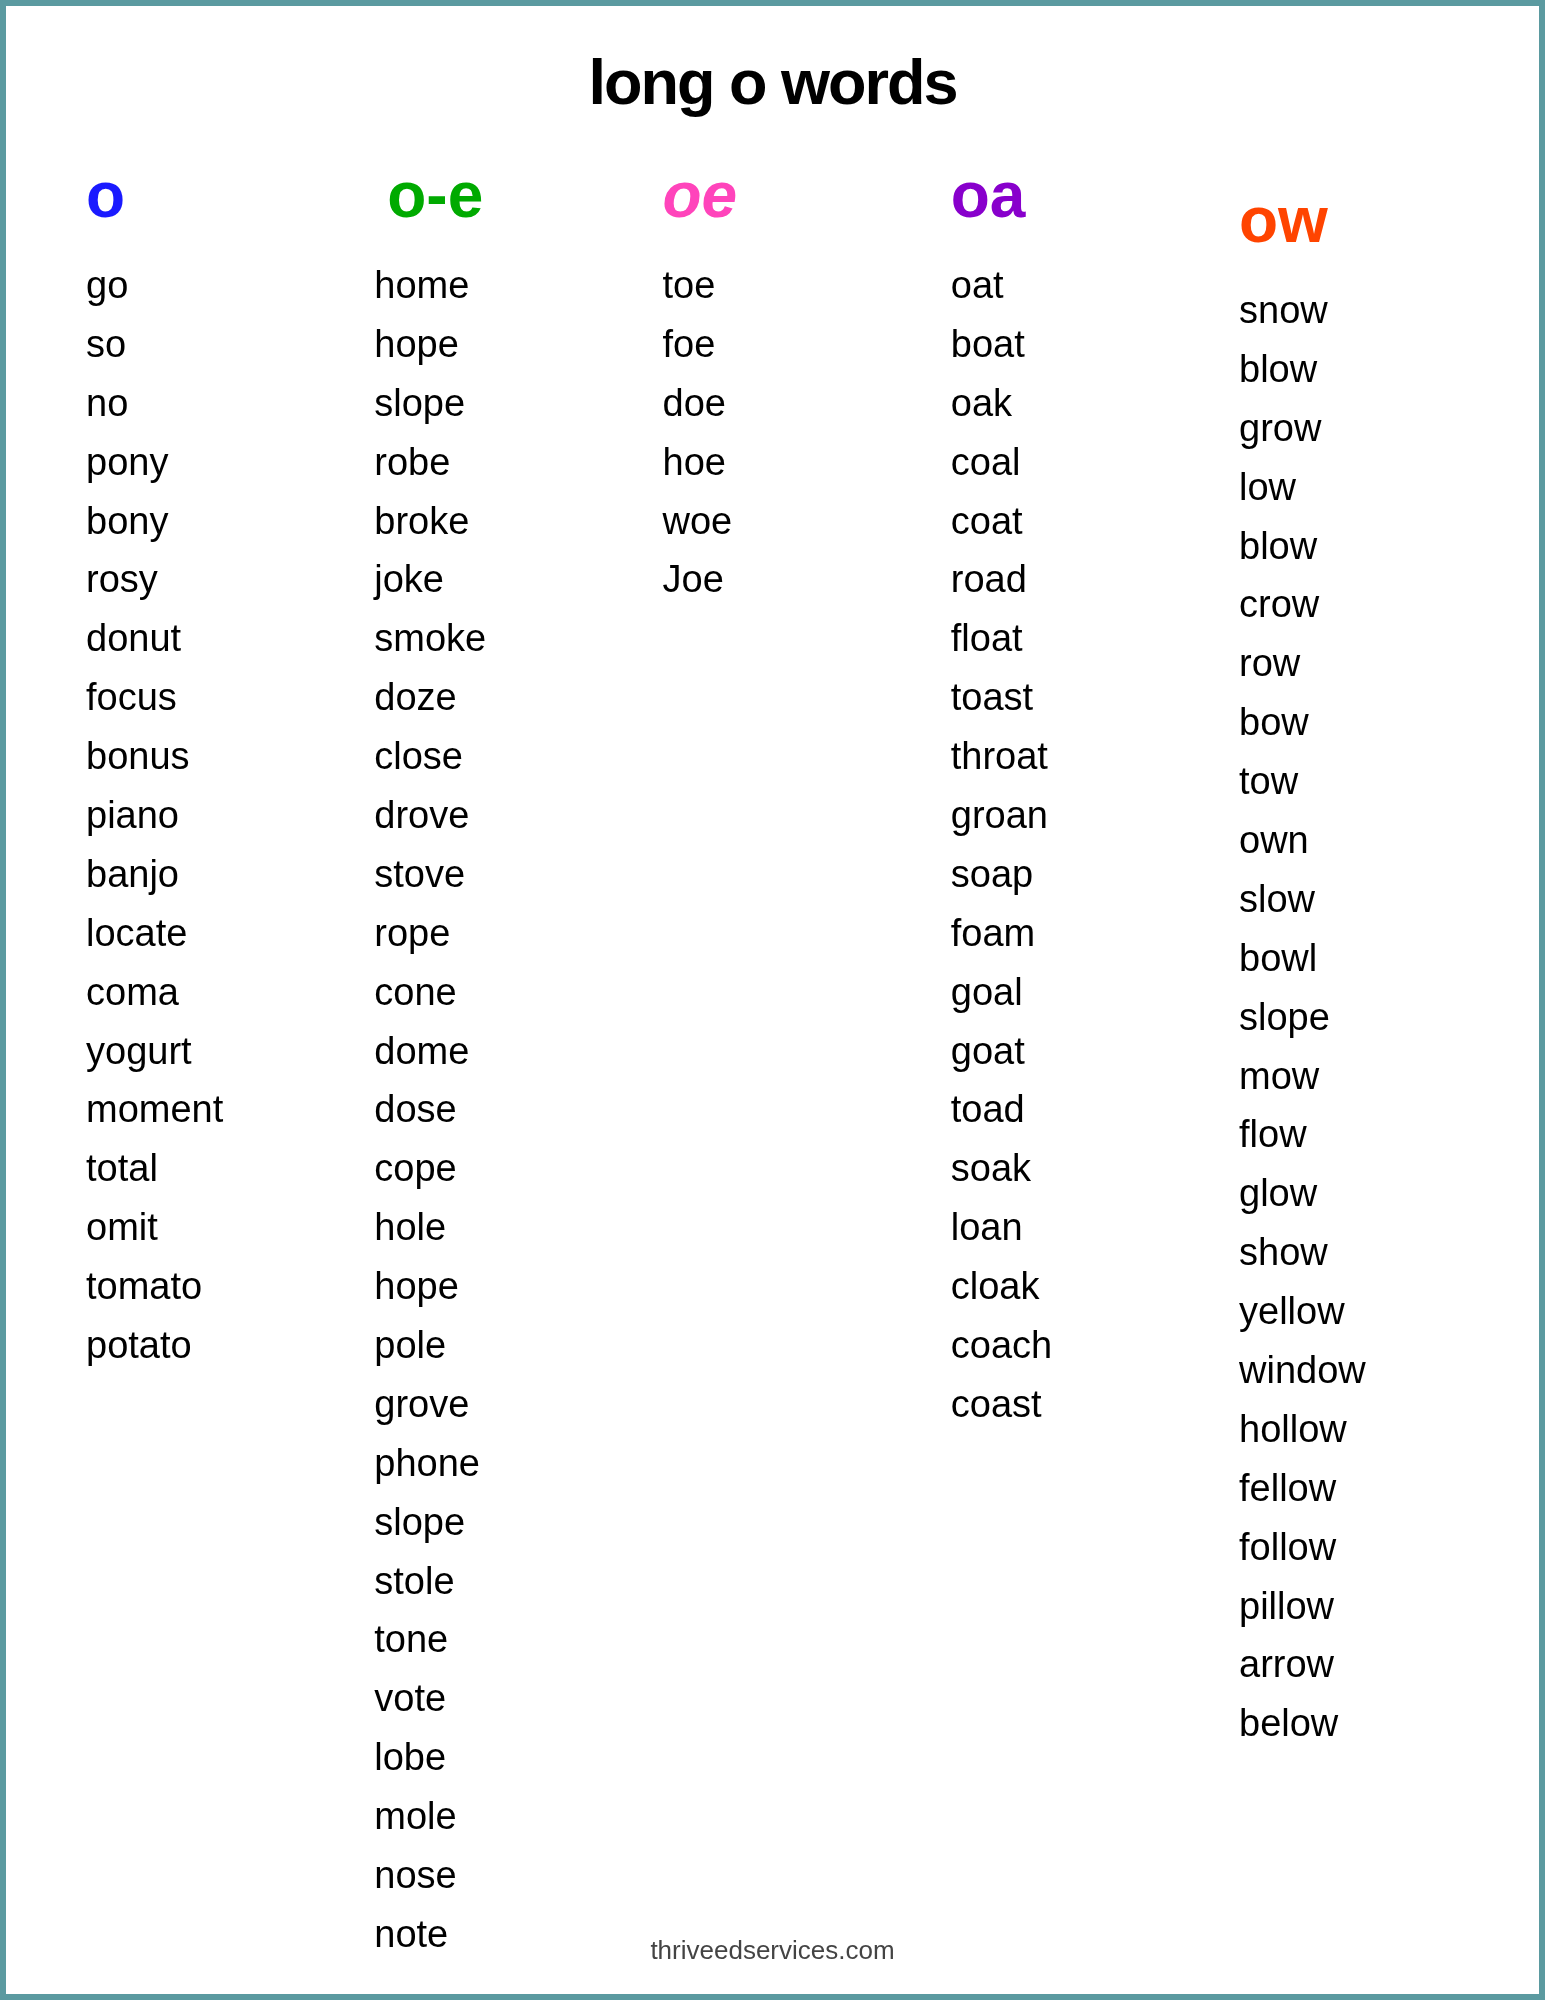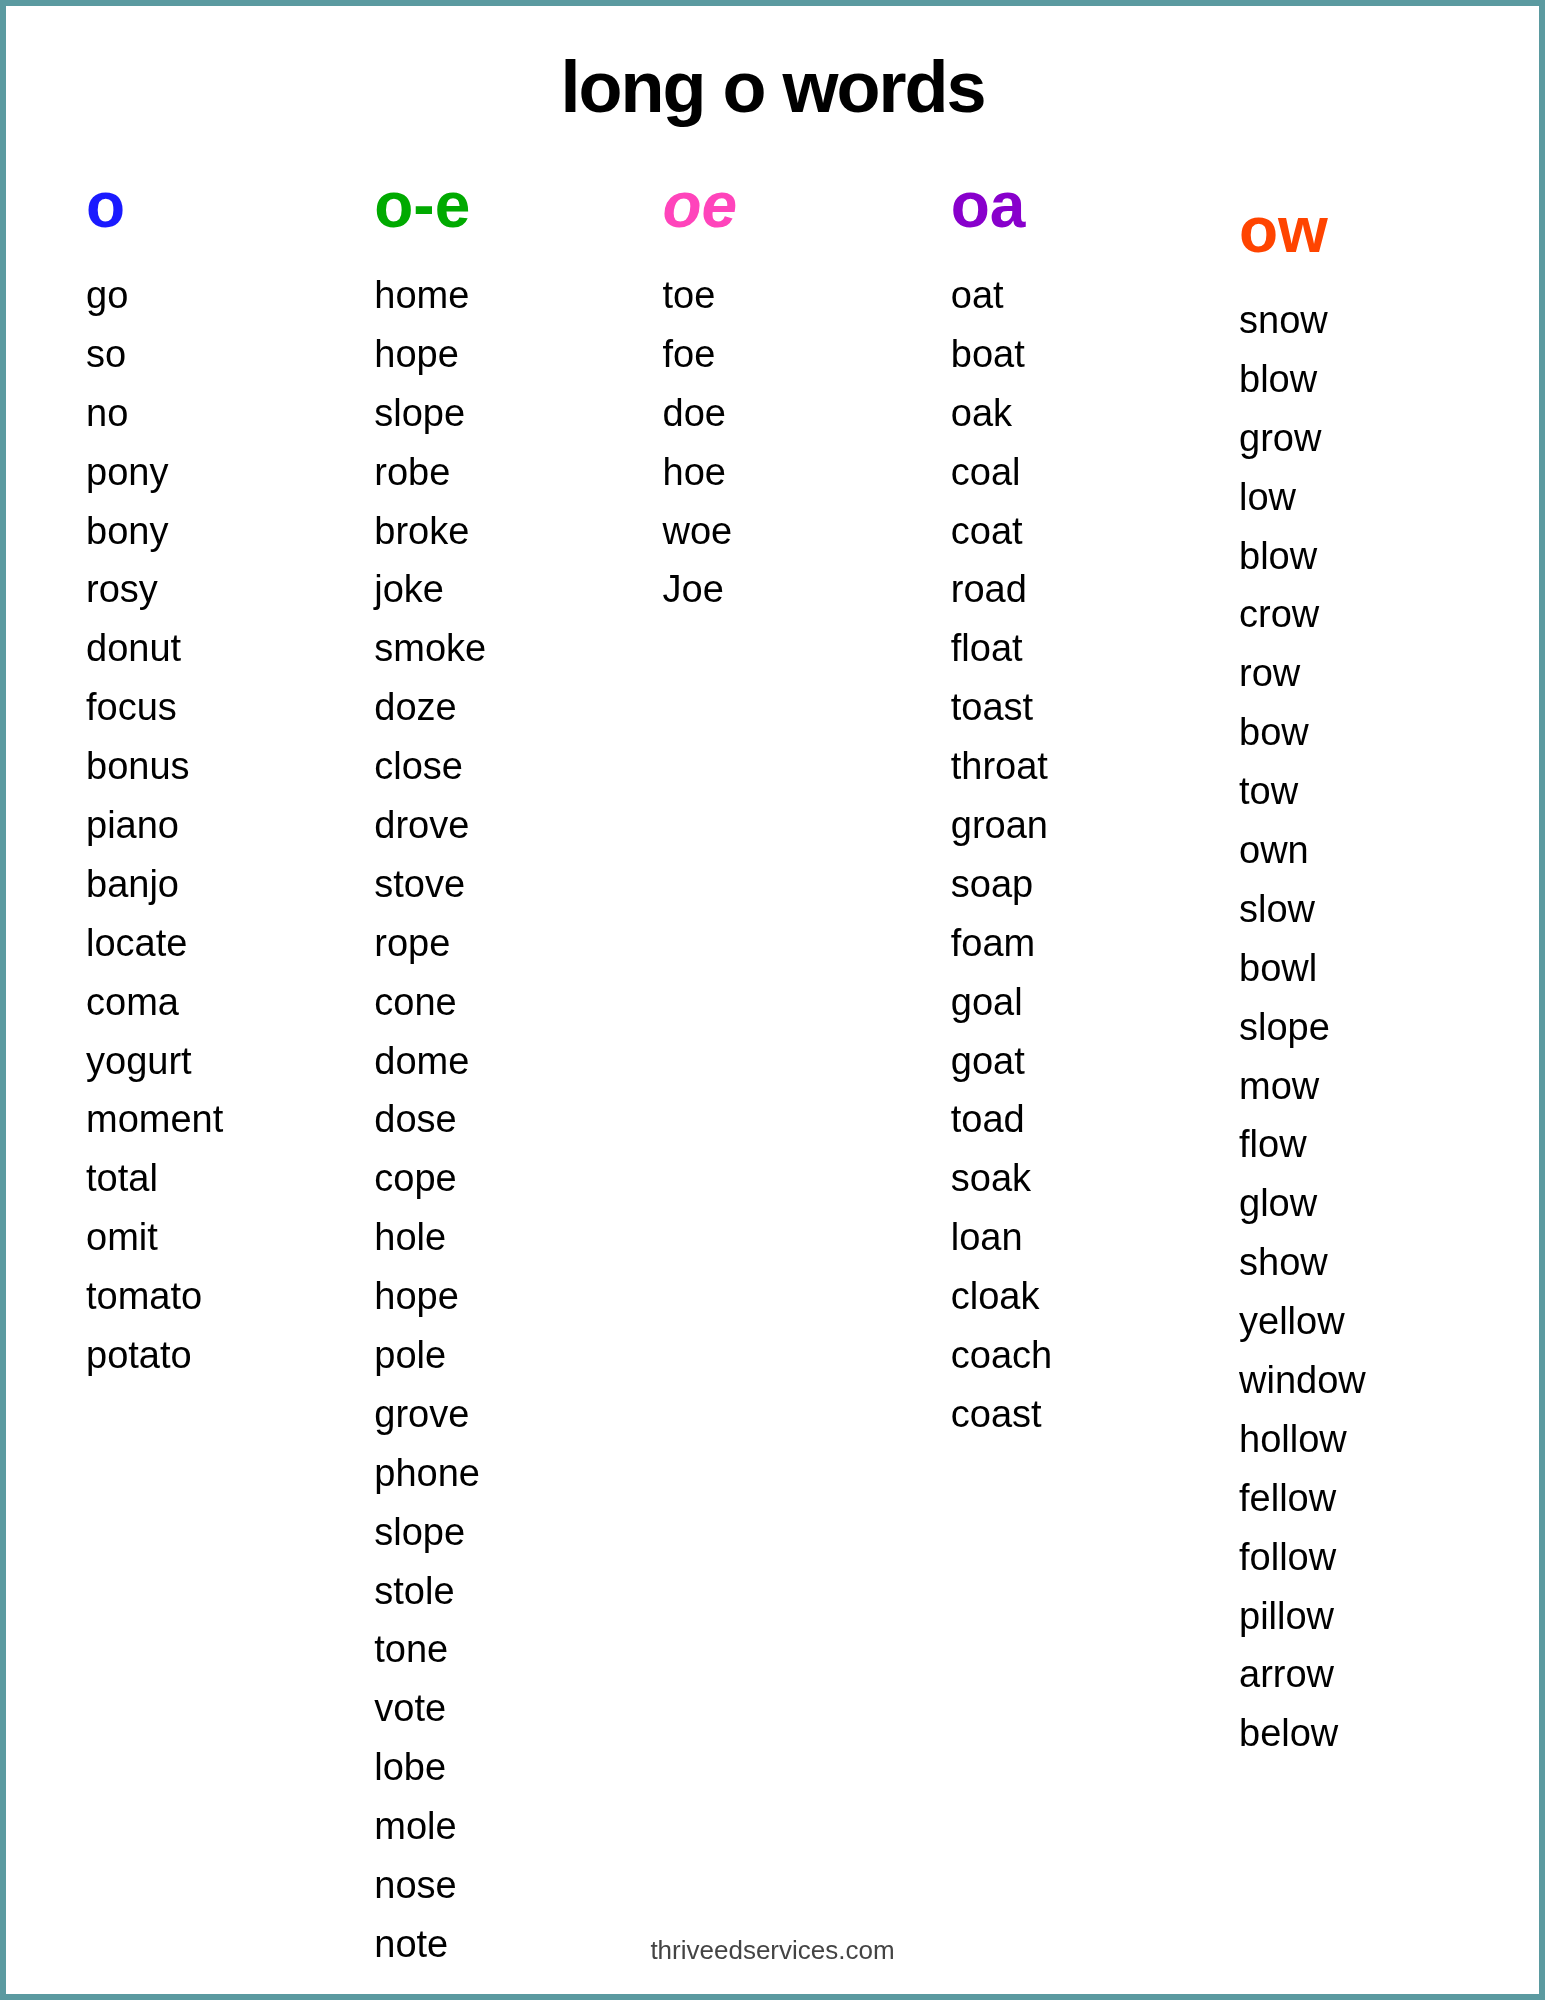--- a/index.html
+++ b/index.html
@@ -14,21 +14,21 @@
     .page {
       width: 1545px;
       height: 2000px;
       background: #fff;
       border: 6px solid #5b9aa0;
       position: relative;
       padding: 40px 60px 60px 60px;
     }
     .title {
       text-align: center;
-      font-size: 72px;
+      font-size: 63px;
       font-weight: 900;
       color: #000;
       font-family: Arial Black, Arial, sans-serif;
       margin-bottom: 40px;
       letter-spacing: -2px;
     }
     .columns {
       display: flex;
       flex-direction: row;
       gap: 0;
@@ -41,21 +41,21 @@
       align-items: flex-start;
       min-width: 220px;
     }
     .col-header {
       font-size: 64px;
       font-weight: 900;
       font-family: Arial Black, Arial, sans-serif;
       margin-bottom: 24px;
     }
     .col-header.o-col { color: #1a1aff; }
-    .col-header.oe-col { color: #00aa00; }
+    .col-header.oe-col { color: #00aa00; margin-left: 13px; }
     .col-header.oe2-col { color: #ff44bb; font-style: italic; }
     .col-header.oa-col { color: #8800cc; }
     .col-header.ow-col { color: #ff4400; margin-top: 25px; }
     .word {
       font-size: 38px;
       color: #000;
       line-height: 1.55;
       font-family: Arial, sans-serif;
     }
     .footer {

